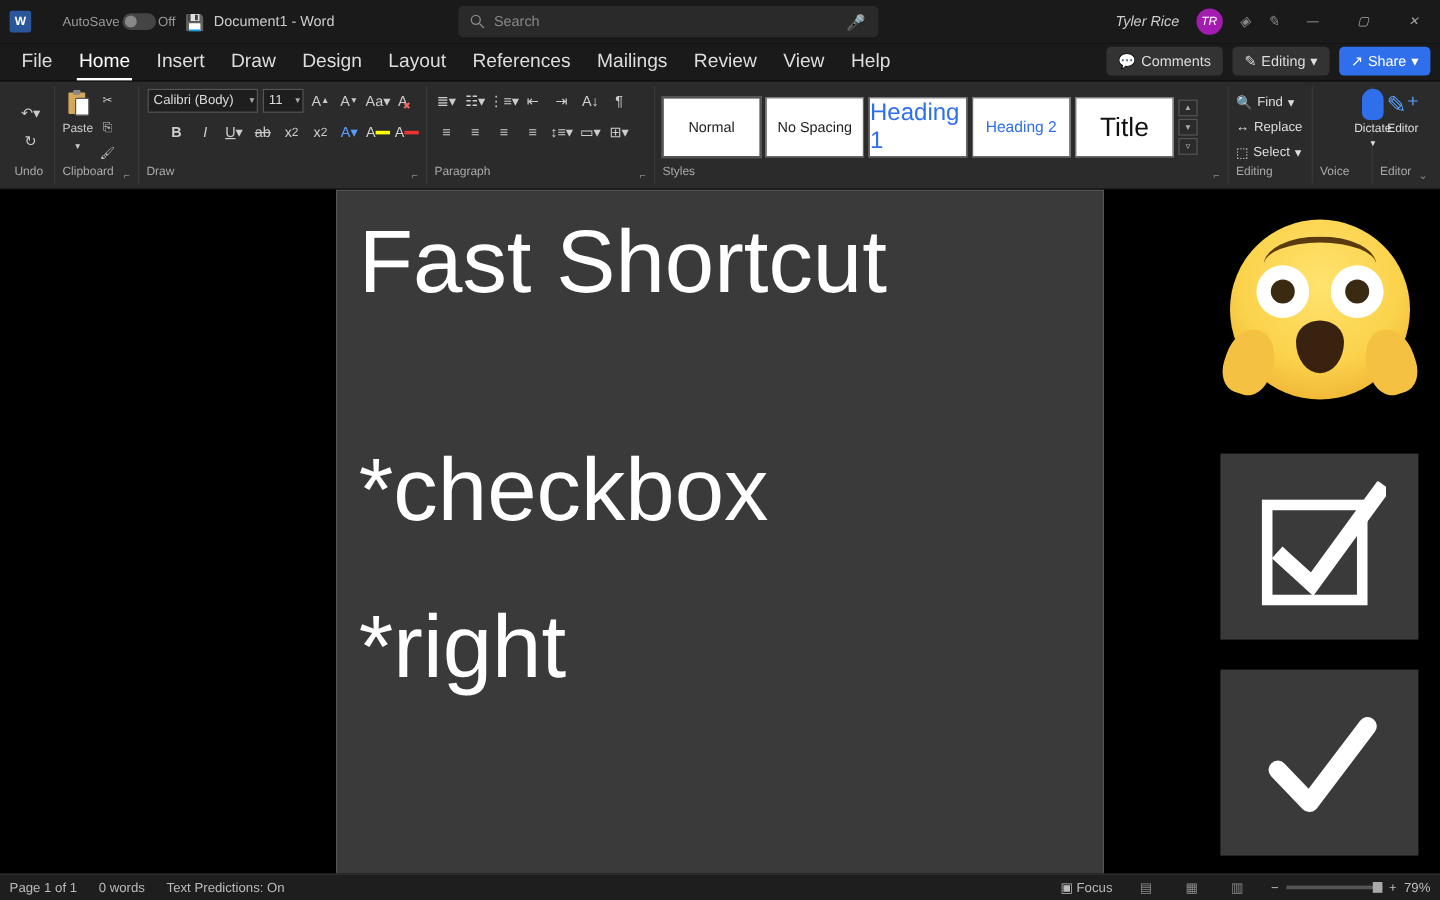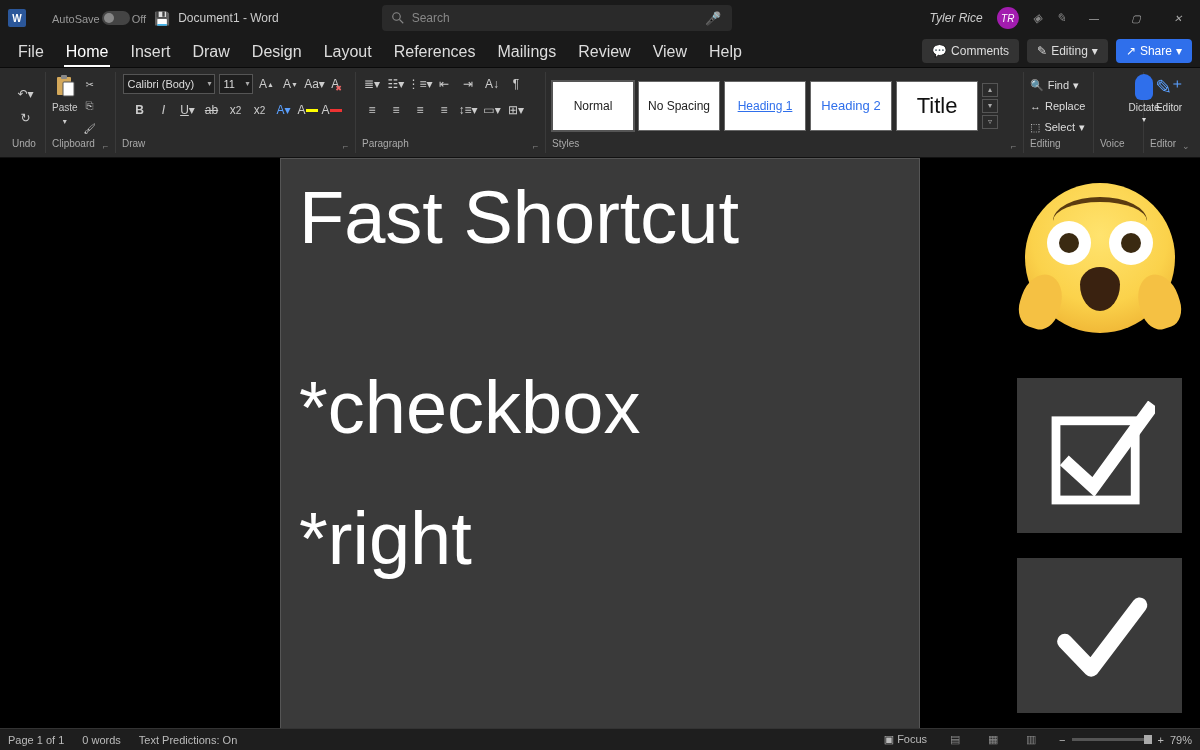--- a/index.html
+++ b/index.html
@@ -46,21 +46,21 @@
 .hrow { display:flex; flex-direction:row; gap:4px; align-items:center;}
 .iconbtn { width:20px; height:20px; display:flex; align-items:center; justify-content:center; color:#ccc; font-size:12px; border-radius:2px;}
 .iconbtn.sm { width:16px; height:16px; font-size:10px;}
 .paste-svg { width:24px; height:24px; }
 .font-select { height:20px; background:#1e1e1e; border:1px solid #555; color:#ddd; font-size:11px; padding:0 14px 0 4px; display:flex; align-items:center; position:relative; width:92px;}
 .font-select.small { width:34px;}
 .sel-caret { position:absolute; right:2px; top:4px; font-size:8px; color:#aaa;}
 
 .stylebox { width:82px; height:50px; background:#fff; border:1px solid #666; display:flex; align-items:center; justify-content:center; font-size:12px; color:#222;}
 .stylebox.sel { outline:2px solid #555; outline-offset:-1px;}
-.stylebox.h1 { color:#2f6feb; font-size:12px;text-decoration:underline;}
+.stylebox.h1 { color:#2f6feb; font-size:20px;}
 .stylebox.h2 { color:#2f6feb; font-size:13px;}
 .stylebox.title { font-size:22px; color:#111;}
 .style-arrows { width:16px; display:flex; flex-direction:column; gap:2px;}
 .style-arrow { width:16px; height:14px; border:1px solid #555; background:#2b2b2b; color:#aaa; font-size:8px; display:flex; align-items:center; justify-content:center;}
 .dialog-launcher { position:absolute; right:2px; bottom:2px; width:10px; height:10px; color:#888; font-size:9px;}
 
 .ed-row { display:flex; align-items:center; gap:4px; color:#ddd; font-size:11px; height:18px;}
 .bigicon { display:flex; flex-direction:column; align-items:center; gap:2px; width:42px; color:#ddd; font-size:10px;}
 .bigicon .ic { width:26px; height:26px; display:flex; align-items:center; justify-content:center;}
 .mic { width:18px; height:26px; background:#2f6feb; border-radius:9px 9px 6px 6px;}
@@ -171,21 +171,21 @@
         <div class="iconbtn sm">✂</div>
         <div class="iconbtn sm">⎘</div>
         <div class="iconbtn sm">🖌</div>
       </div>
     </div>
     <div class="group-label">Clipboard</div>
     <span class="dialog-launcher">⌐</span>
   </div>
 
   <div class="group" style="width:240px;">
-    <div class="group-content vcol" style="align-items:center; gap:6px;">
+    <div class="group-content vcol" style="align-items:flex-end; gap:6px;">
       <div class="hrow">
         <div class="font-select">
           <span>Calibri (Body)</span>
             <span class="sel-caret">▾</span>
         </div>
         <div class="font-select small">
           <span>11</span>
             <span class="sel-caret">▾</span>
         </div>
         <div class="iconbtn">A<sup style="font-size:7px;">▲</sup></div>

